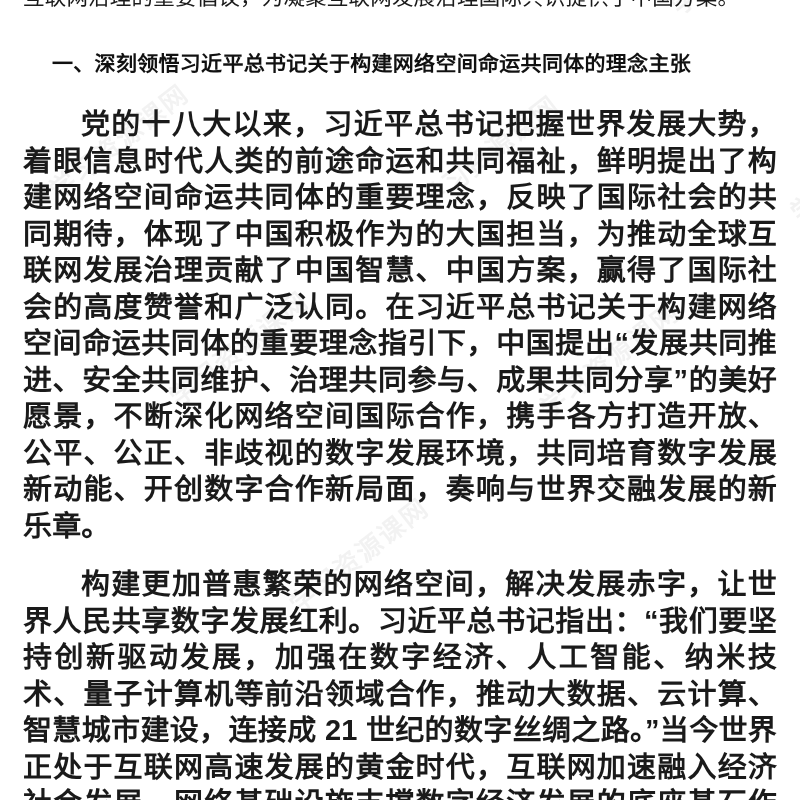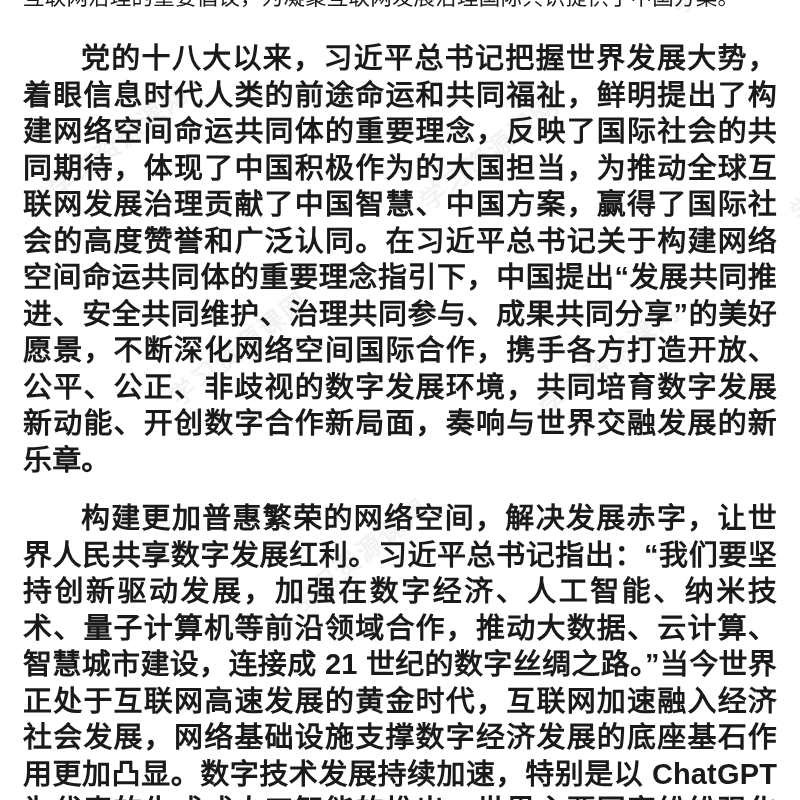--- a/index.html
+++ b/index.html
@@ -138,20 +138,21 @@
     </div>
   </div>
 
   <div class="content">
     <div class="doc-body">
 
       <div class="clipped-top">
         <div class="clip-inner">互联网治理的重要倡议，为凝聚互联网发展治理国际共识提供了中国方案。</div>
       </div>
 
+      <h2 class="section-heading">一、深刻领悟习近平总书记关于构建网络空间命运共同体的理念主张</h2>
 
       <p class="para first-after-heading">党的十八大以来，习近平总书记把握世界发展大势，着眼信息时代人类的前途命运和共同福祉，鲜明提出了构建网络空间命运共同体的重要理念，反映了国际社会的共同期待，体现了中国积极作为的大国担当，为推动全球互联网发展治理贡献了中国智慧、中国方案，赢得了国际社会的高度赞誉和广泛认同。在习近平总书记关于构建网络空间命运共同体的重要理念指引下，中国提出“发展共同推进、安全共同维护、治理共同参与、成果共同分享”的美好愿景，不断深化网络空间国际合作，携手各方打造开放、公平、公正、非歧视的数字发展环境，共同培育数字发展新动能、开创数字合作新局面，奏响与世界交融发展的新乐章。</p>
 
       <p class="para">构建更加普惠繁荣的网络空间，解决发展赤字，让世界人民共享数字发展红利。习近平总书记指出：“我们要坚持创新驱动发展，加强在数字经济、人工智能、纳米技术、量子计算机等前沿领域合作，推动大数据、云计算、智慧城市建设，连接成 21 世纪的数字丝绸之路。”当今世界正处于互联网高速发展的黄金时代，互联网加速融入经济社会发展，网络基础设施支撑数字经济发展的底座基石作用更加凸显。数字技术发展持续加速，特别是以 ChatGPT 为代表的生成式人工智能的推出。世界主要国家纷纷强化数字经济顶层设计和布局，抢占信息时代革命潮流发展制高点。由于不同国家和地区在互联网普及、数字基础设施建设、数字技术创新创造、数字经济发展、数字素养与技能等方面的发展水平不平衡，这些“数字鸿沟”影响和制约了世界各国特别是发展中国家的信息化建设和数字化转型。中国坚持互联网发展的普惠化，坚持发展共同推进，不同国家、不同民族、不同人群均平等享有互联网发展红利的权利。</p>
 
     </div>
   </div>
 
 </div>
 

